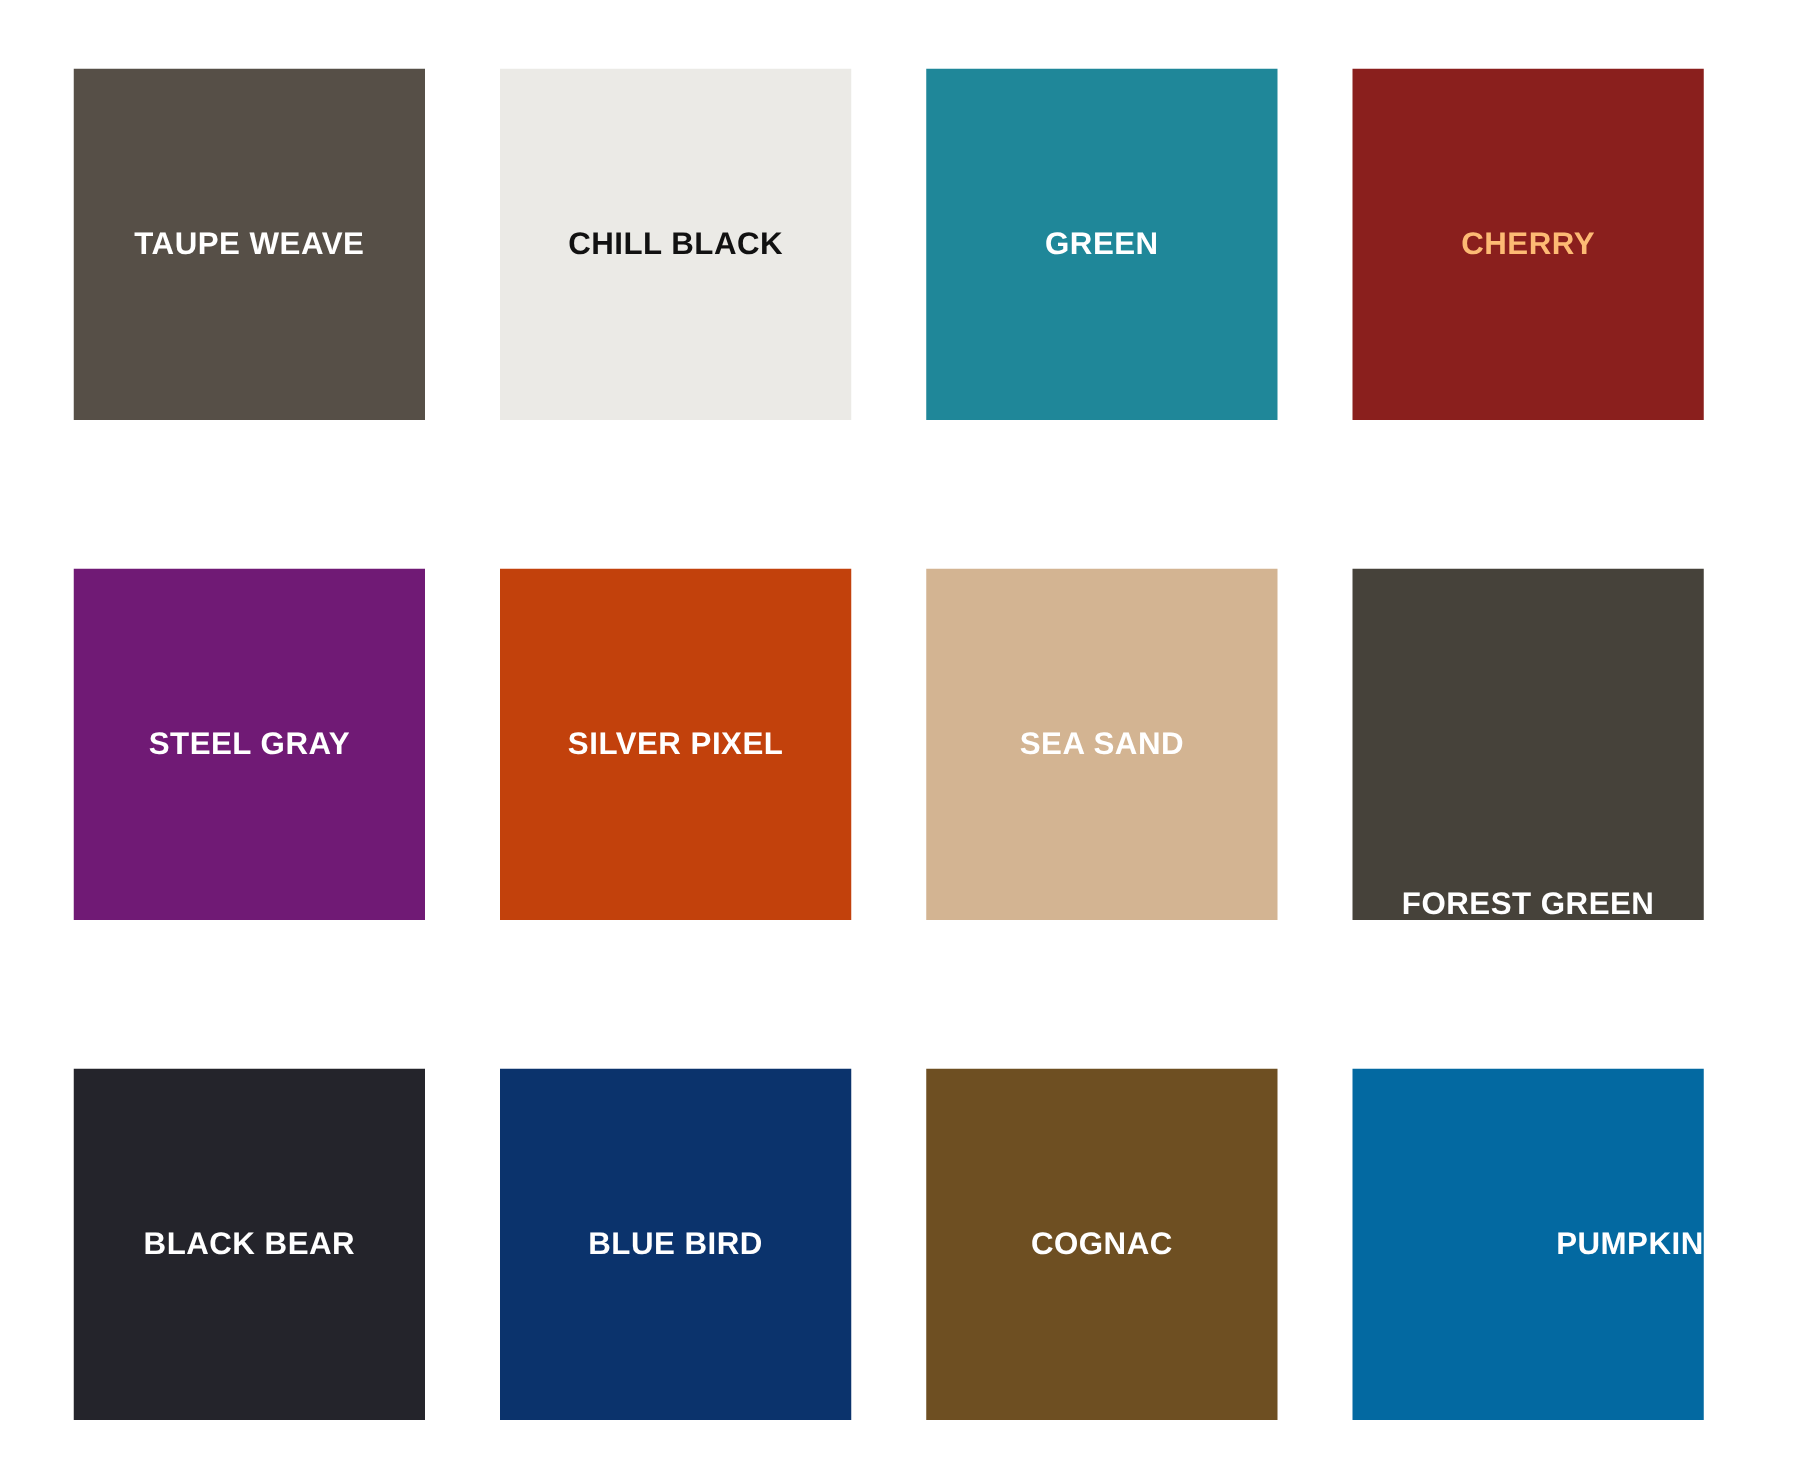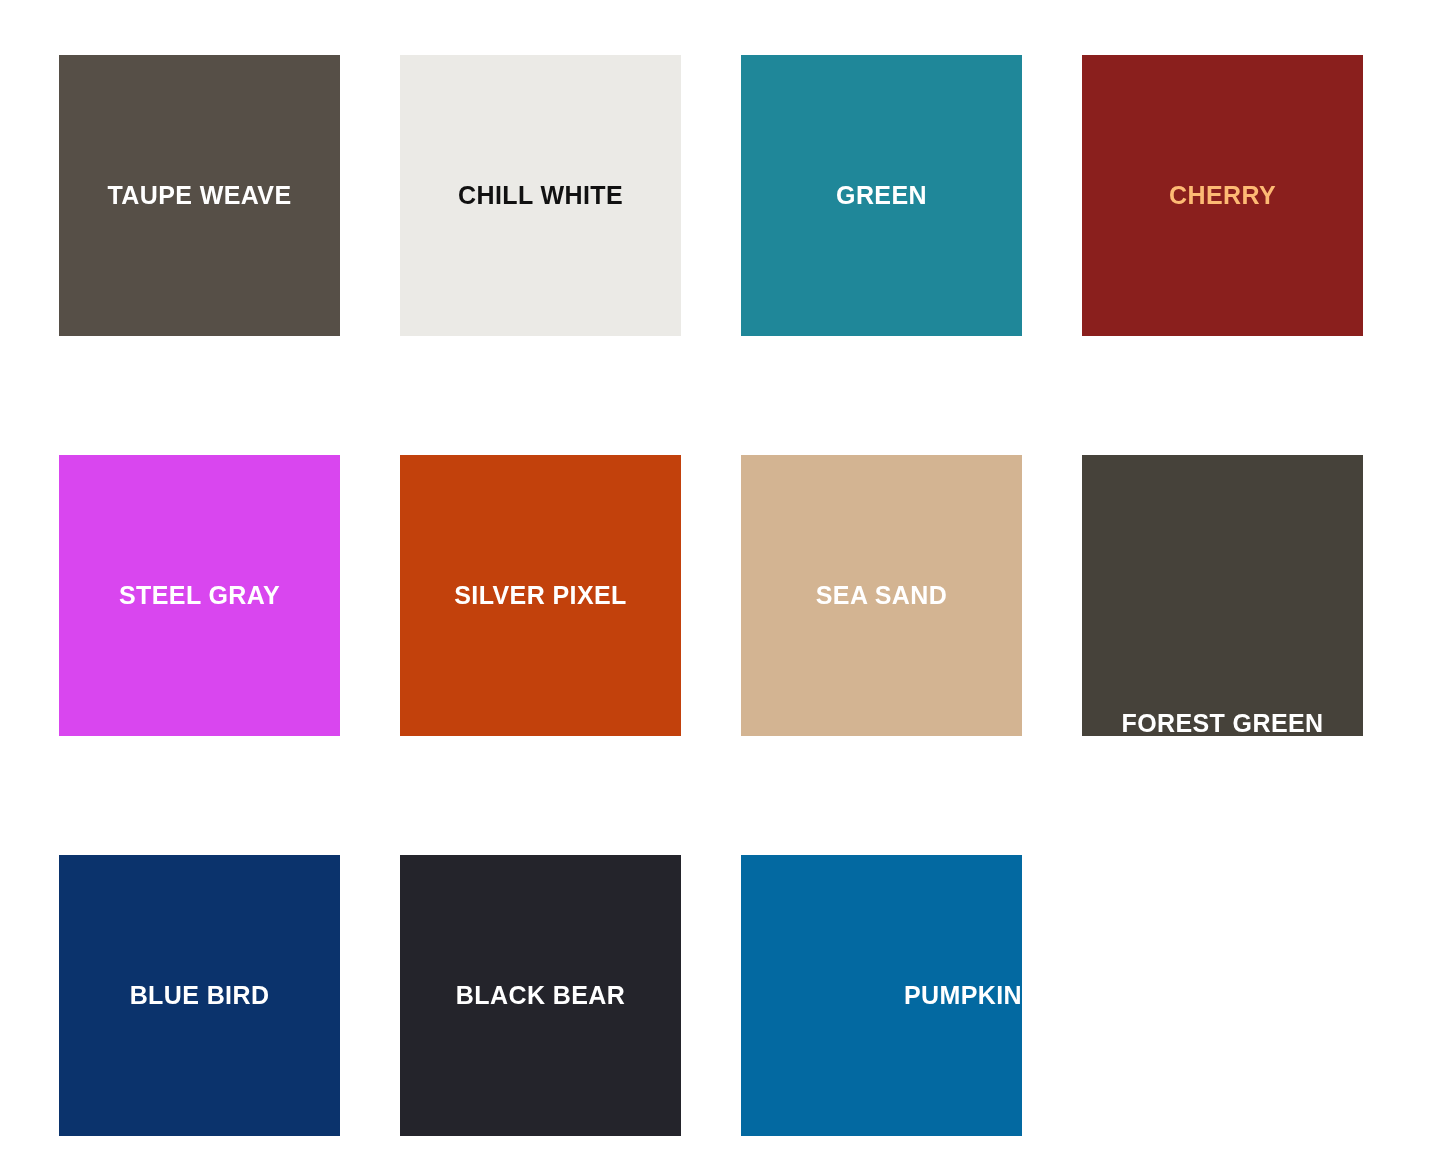--- a/index.html
+++ b/index.html
@@ -53,44 +53,47 @@
   }
 </style>
 </head>
 <body style="background-color: rgb(255, 255, 255);">
 
 <div class="palette-grid">
   <div class="swatch" style="background-color: rgb(86, 79, 71);">
     <span class="swatch-label" style="color: rgb(255, 255, 255);">TAUPE WEAVE</span>
   </div>
   <div class="swatch" style="background-color: rgb(235, 234, 230);">
-    <span class="swatch-label" style="color: rgb(17, 17, 17);">CHILL WHITE</span>
+    <span class="swatch-label" style="color: rgb(17, 17, 17);">CHILL BLACK</span>
   </div>
   <div class="swatch" style="background-color: rgb(31, 135, 153);">
     <span class="swatch-label" style="color: rgb(255, 255, 255);">GREEN</span>
   </div>
   <div class="swatch" style="background-color: rgb(138, 31, 29);">
     <span class="swatch-label" style="color: #fdba74;">CHERRY</span>
   </div>
 
-  <div class="swatch" style="background-color: #d946ef; align-items: center;">
+  <div class="swatch" style="background-color: #701a75; align-items: center;">
     <span class="swatch-label" style="color: rgb(255, 255, 255);">STEEL GRAY</span>
   </div>
   <div class="swatch" style="background-color: #c2410c;">
     <span class="swatch-label" style="color: rgb(255, 255, 255);">SILVER PIXEL</span>
   </div>
   <div class="swatch" style="background-color: rgb(211, 180, 146);">
     <span class="swatch-label" style="color: rgb(255, 255, 255);">SEA SAND</span>
   </div>
   <div class="swatch" style="background-color: rgb(70, 66, 58); align-items: flex-end;">
     <span class="swatch-label" style="color: rgb(255, 255, 255);">FOREST GREEN</span>
   </div>
 
+  <div class="swatch" style="background-color: rgb(36, 36, 43);">
+    <span class="swatch-label" style="color: rgb(255, 255, 255);">BLACK BEAR</span>
+  </div>
   <div class="swatch" style="background-color: rgb(11, 51, 108);">
     <span class="swatch-label" style="color: rgb(255, 255, 255);">BLUE BIRD</span>
   </div>
-  <div class="swatch" style="background-color: rgb(36, 36, 43);">
-    <span class="swatch-label" style="color: rgb(255, 255, 255);">BLACK BEAR</span>
+  <div class="swatch" style="background-color: rgb(110, 79, 34);">
+    <span class="swatch-label" style="color: rgb(255, 255, 255);">COGNAC</span>
   </div>
   <div class="swatch" style="background-color: #0369a1; justify-content: flex-end;">
     <span class="swatch-label" style="color: rgb(255, 255, 255);">PUMPKIN</span>
   </div>
 </div>
 
 </body></html>

